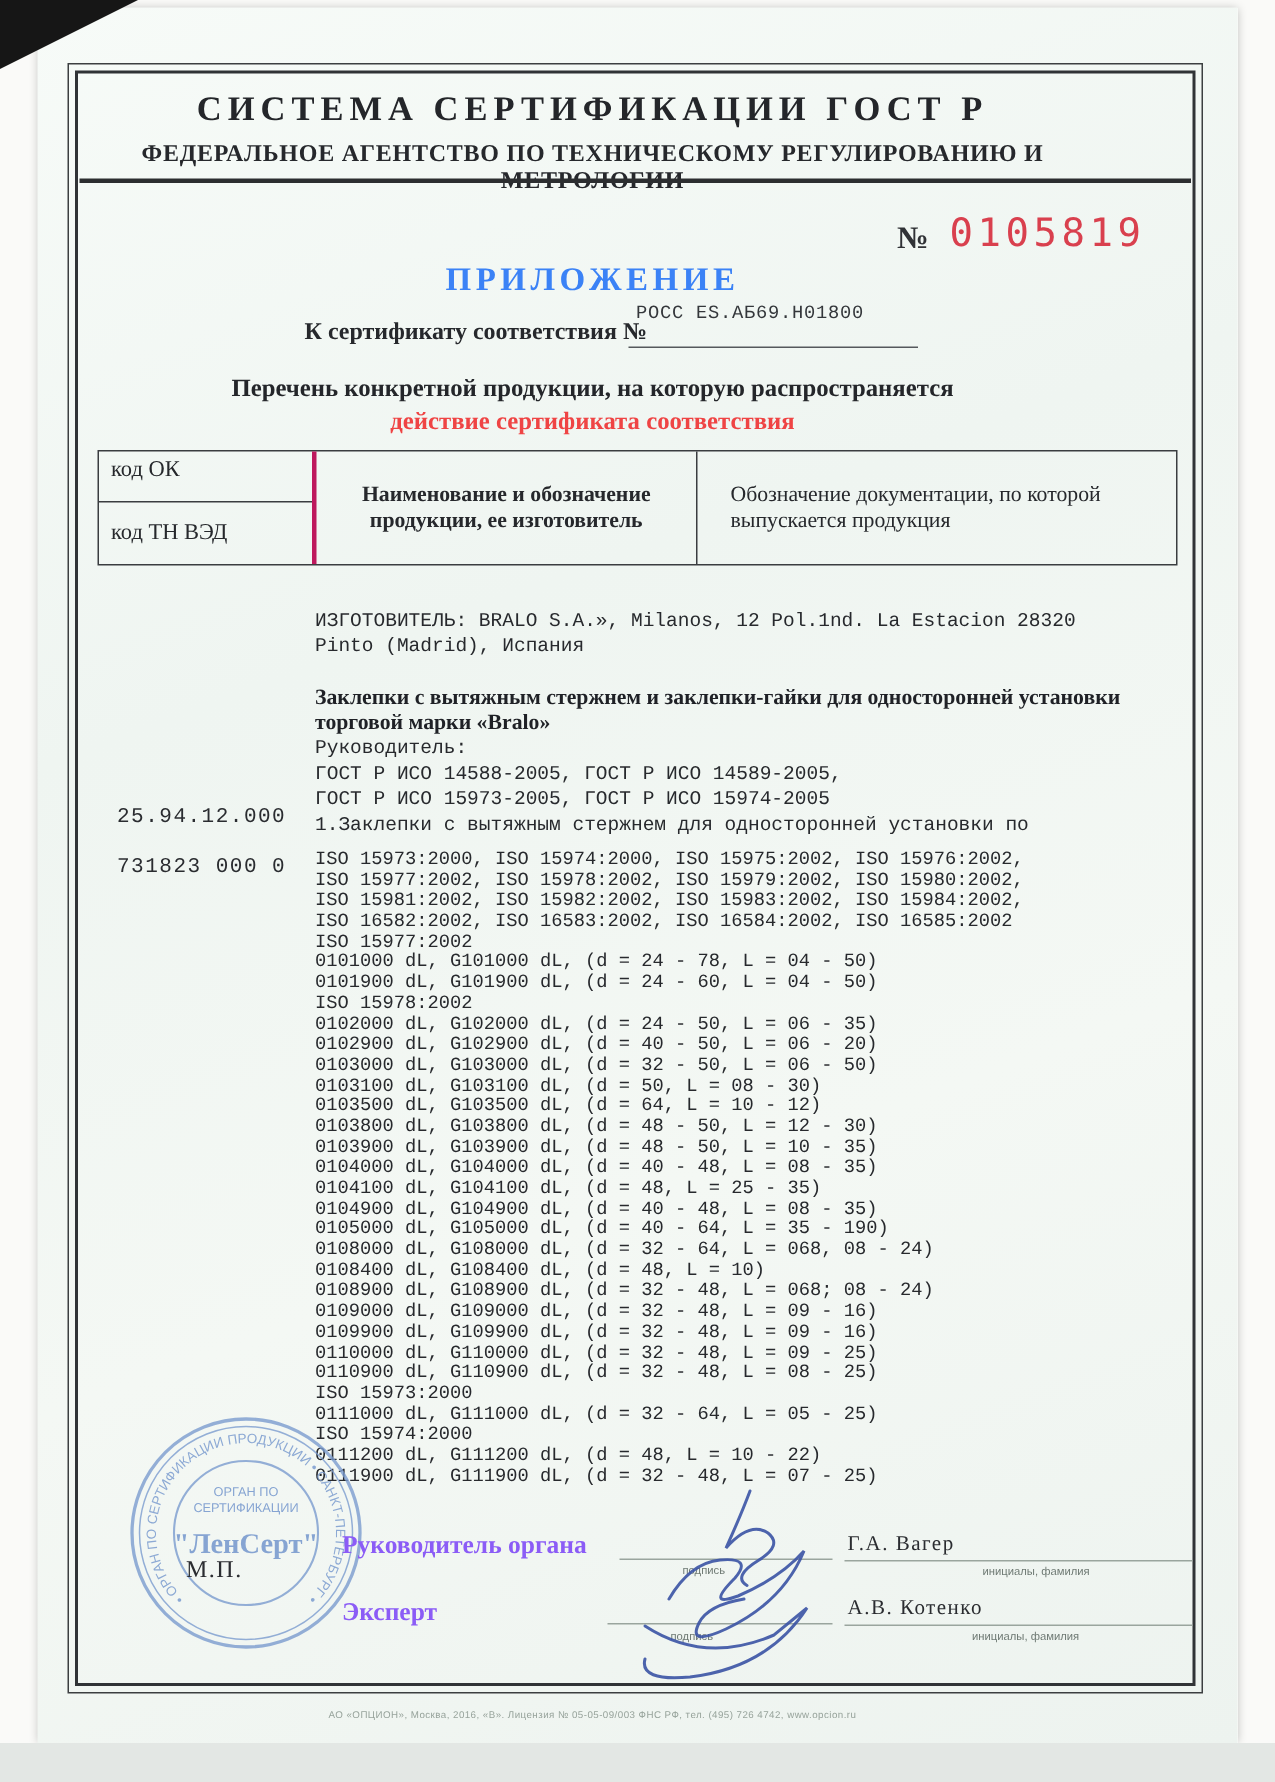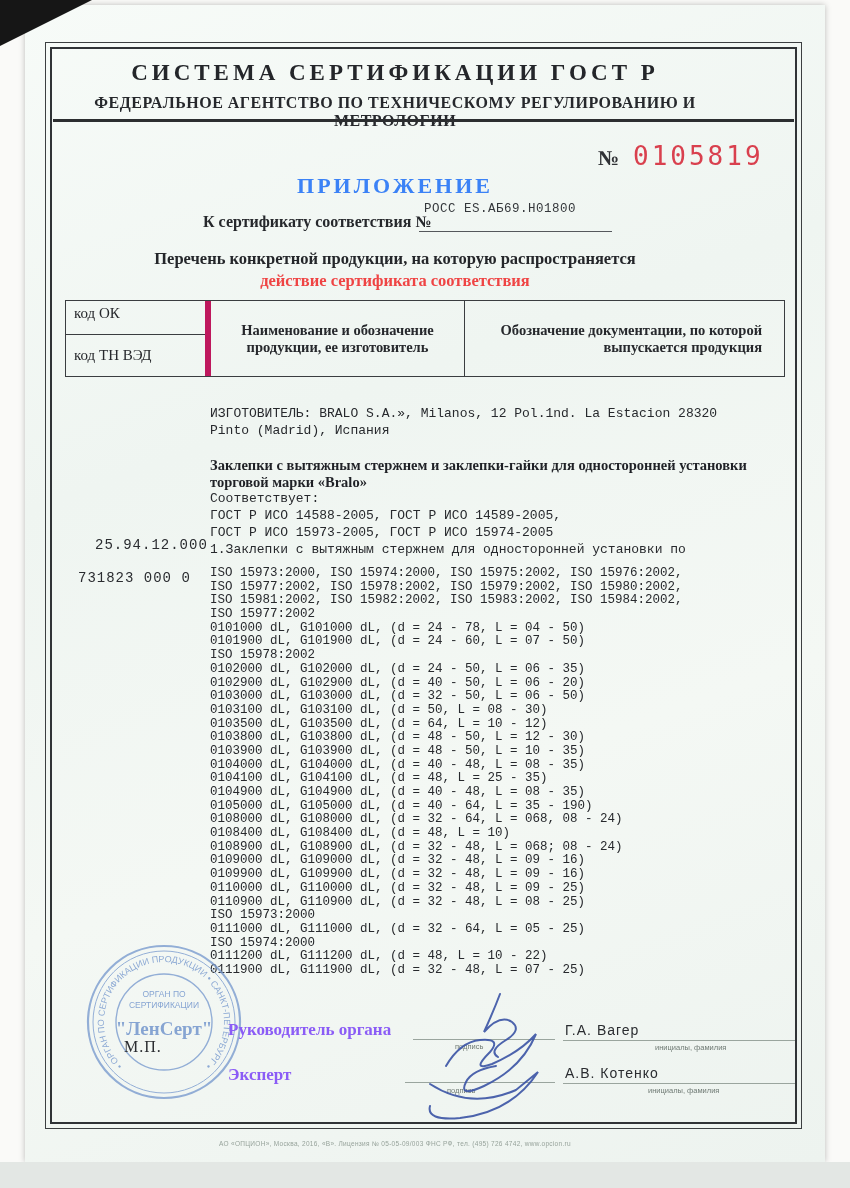--- a/index.html
+++ b/index.html
@@ -46,30 +46,30 @@
     left:424px;top:202px;font-family:"Liberation Mono", monospace;font-size:12.5px;color:#34373b;
     letter-spacing:.5px;
   }
   .certref-underline{left:419px;top:231px;width:193px;height:1px;background:#55585c;}
   .subtitle1{top:249px;font-weight:bold;font-size:16.5px;color:#24262a;}
   .subtitle2{top:271px;font-weight:bold;font-size:16.5px;color:#ef4444;}
   .spec-table{
     left:65px;top:300px;width:720px;height:77px;border:1px solid #3a3d40;box-sizing:border-box;
     display:flex;
   }
-  .spec-col1{width:145px;border-right:6px solid #be185d;box-sizing:border-box;display:flex;flex-direction:column;}
+  .spec-col1{width:145px;border-right:3px solid #be185d;box-sizing:border-box;display:flex;flex-direction:column;}
   .spec-col1 .cell{flex:1;padding:4px 0 0 8px;font-size:15px;color:#26282c;box-sizing:border-box;}
   .spec-col1 .cell.top{border-bottom:1px solid #3a3d40;}
   .spec-col1 .cell.bottom{padding-top:12px;}
   .spec-col2{width:254px;border-right:1px solid #3a3d40;box-sizing:border-box;
     display:flex;align-items:center;justify-content:center;text-align:center;
     font-weight:600;font-size:14.5px;color:#26282c;padding:0 18px;}
-  .spec-col3{flex:1;display:flex;align-items:center;justify-content:center;text-align:right;
-    font-weight:700;font-size:14.5px;color:#26282c;padding:0 22px;}
-  .code-ok{left:78px;top:537px;margin-left:17px;}
+  .spec-col3{flex:1;display:flex;align-items:center;justify-content:center;text-align:left;
+    font-weight:400;font-size:14.5px;color:#26282c;padding:0 22px;}
+  .code-ok{left:78px;top:537px;}
   .code-tnved{left:78px;top:570px;}
   .code-text{font-family:"Liberation Mono", monospace;font-size:14px;letter-spacing:1px;color:#2a2c30;}
   .content-block{left:210px;width:590px;}
   .block-a{top:406px;}
   .block-b{top:566px;}
   .cline{
     white-space:pre;font-family:"Liberation Mono", monospace;
     font-size:13px;height:17px;color:#27292d;
   }
   .block-b .cline{font-size:12.5px;height:13.7px;}
@@ -80,21 +80,21 @@
   .sig-line{height:1px;background:#9aa59e;}
   .sig-line1{left:413px;top:1039px;width:142px;}
   .sig-line2{left:405px;top:1082px;width:150px;}
   .name-line1{left:563px;top:1040px;width:232px;}
   .name-line2{left:563px;top:1083px;width:232px;}
   .sig-caption{font-family:"Liberation Sans", sans-serif;font-size:7.5px;color:#6f7a74;}
   .cap-sign1{left:455px;top:1042px;}
   .cap-sign2{left:447px;top:1086px;}
   .cap-name1{left:655px;top:1043px;}
   .cap-name2{left:648px;top:1086px;}
-  .sig-name{font-family:Liberation Sans, sans-serif;font-size:14px;letter-spacing:1px;color:#2a2c30;}
+  .sig-name{font-family:Liberation Serif, serif;font-size:14px;letter-spacing:1px;color:#2a2c30;}
   .sig-name1{left:565px;top:1022px;}
   .sig-name2{left:565px;top:1065px;}
   .mp-label{left:112px;top:1038px;font-size:16px;color:#2b2d31;letter-spacing:1px;margin-left:12px;}
   .stamp-svg{left:81px;top:939px;}
   .scribble-svg{left:388px;top:988px;}
   .fine-print{
     top:1140px;font-family:"Liberation Sans", sans-serif;font-size:6.5px;
     color:#97a39b;letter-spacing:.3px;
   }
 </style>
@@ -137,34 +137,35 @@
 <div class="abs code-ok code-text">25.94.12.000</div>
 <div class="abs code-tnved code-text">731823 000 0</div>
 
 <div class="abs content-block block-a">
 
 <div class="cline">ИЗГОТОВИТЕЛЬ: BRALO S.A.», Milanos, 12 Pol.1nd. La Estacion 28320</div>
     <div class="cline">Pinto (Madrid), Испания</div>
     <div class="cline"></div>
     <div class="cline serif">Заклепки с вытяжным стержнем и заклепки-гайки для односторонней установки</div>
     <div class="cline serif">торговой марки «Bralo»</div>
-    <div class="cline">Соответствует:</div>
+    <div class="cline">Руководитель:</div>
     <div class="cline">ГОСТ Р ИСО 14588-2005, ГОСТ Р ИСО 14589-2005,</div>
     <div class="cline">ГОСТ Р ИСО 15973-2005, ГОСТ Р ИСО 15974-2005</div>
     <div class="cline">1.Заклепки с вытяжным стержнем для односторонней установки по</div>
   </div>
 
 <div class="abs content-block block-b">
 
     <div class="cline">ISO 15973:2000, ISO 15974:2000, ISO 15975:2002, ISO 15976:2002,</div>
     <div class="cline">ISO 15977:2002, ISO 15978:2002, ISO 15979:2002, ISO 15980:2002,</div>
     <div class="cline">ISO 15981:2002, ISO 15982:2002, ISO 15983:2002, ISO 15984:2002,</div>
+    <div class="cline">ISO 16582:2002, ISO 16583:2002, ISO 16584:2002, ISO 16585:2002</div>
     <div class="cline">ISO 15977:2002</div>
     <div class="cline">0101000 dL, G101000 dL, (d = 24 - 78, L = 04 - 50)</div>
-    <div class="cline">0101900 dL, G101900 dL, (d = 24 - 60, L = 07 - 50)</div>
+    <div class="cline">0101900 dL, G101900 dL, (d = 24 - 60, L = 04 - 50)</div>
     <div class="cline">ISO 15978:2002</div>
     <div class="cline">0102000 dL, G102000 dL, (d = 24 - 50, L = 06 - 35)</div>
     <div class="cline">0102900 dL, G102900 dL, (d = 40 - 50, L = 06 - 20)</div>
     <div class="cline">0103000 dL, G103000 dL, (d = 32 - 50, L = 06 - 50)</div>
     <div class="cline">0103100 dL, G103100 dL, (d = 50, L = 08 - 30)</div>
     <div class="cline">0103500 dL, G103500 dL, (d = 64, L = 10 - 12)</div>
     <div class="cline">0103800 dL, G103800 dL, (d = 48 - 50, L = 12 - 30)</div>
     <div class="cline">0103900 dL, G103900 dL, (d = 48 - 50, L = 10 - 35)</div>
     <div class="cline">0104000 dL, G104000 dL, (d = 40 - 48, L = 08 - 35)</div>
     <div class="cline">0104100 dL, G104100 dL, (d = 48, L = 25 - 35)</div>

